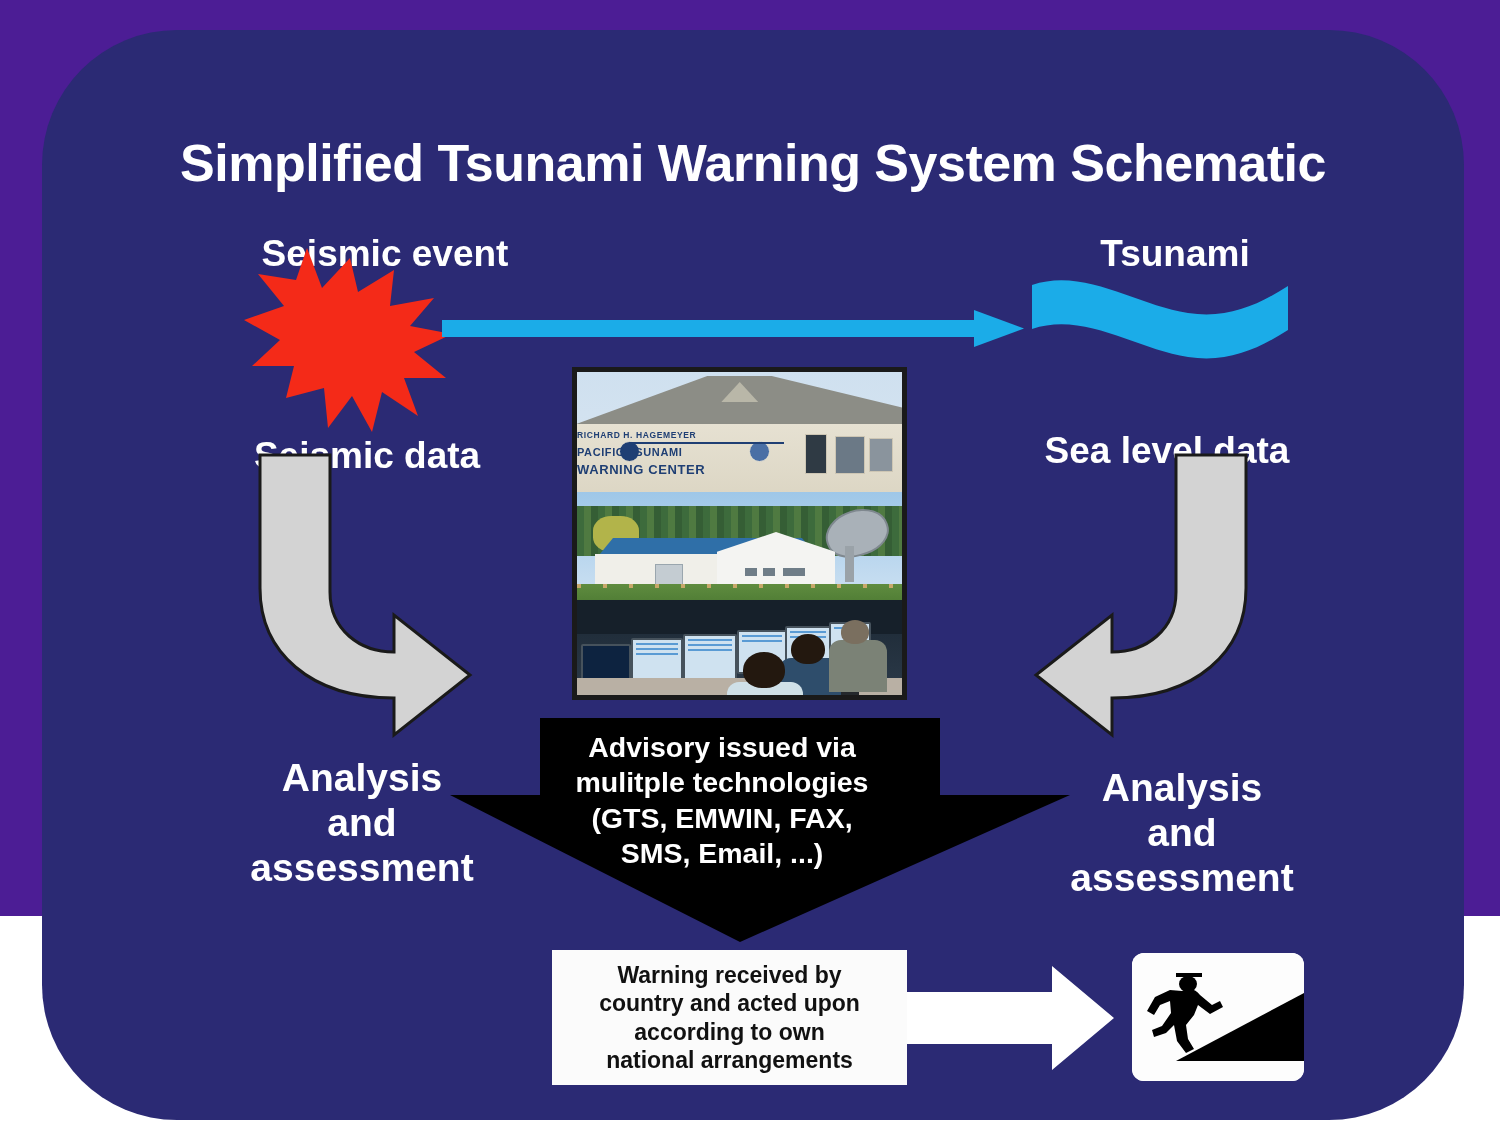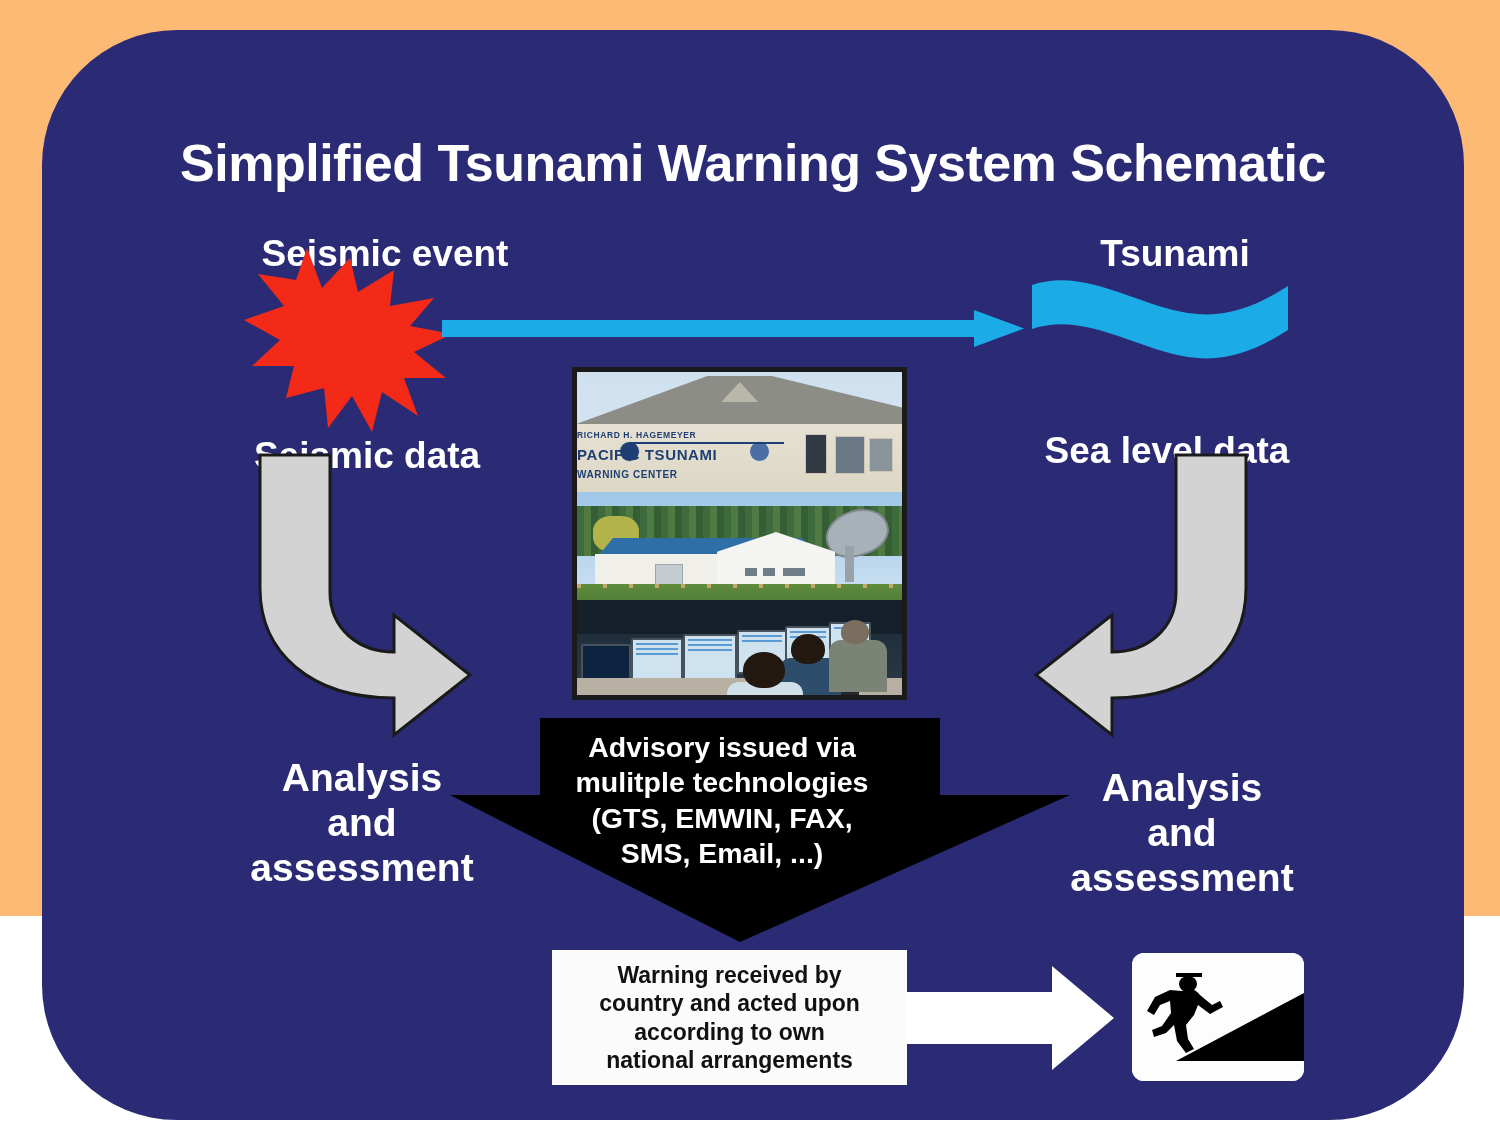--- a/index.html
+++ b/index.html
@@ -12,21 +12,21 @@
     width: 1500px;
     height: 1130px;
     overflow: hidden;
     font-family: "Liberation Sans", sans-serif;
   }
 
   #stage {
     position: relative;
     width: 1500px;
     height: 916px;
-    background: #fdba74;
+    background: #4c1d95;
   }
 
   
   #panel {
     position: absolute;
     left: 42px;
     top: 30px;
     width: 1422px;
     height: 1090px;
     background: #2B2A74;
@@ -124,22 +124,22 @@
   #wall {
     position: absolute; left: 0; top: 52px; width: 100%; height: 72px;
     background: linear-gradient(#e6e1d2, #dcd6c4);
   }
   #sign-line1, #sign-line2, #sign-line3 {
     position: absolute; left: 0; width: 100%; text-align: left;
     color: #1f3f74; font-weight: bold; letter-spacing: 0.6px;
   }
   #sign-line1 { top: 58px; font-size: 8.5px; }
   #sign-rule  { position: absolute; left: 52px; top: 70px; width: 155px; height: 1.6px; background: #1f3f74; }
-  #sign-line2 { top: 74px; font-size: 15px; }
-  #sign-line3 { top: 97px; font-size: 10px; }
+  #sign-line2 { top: 74px; font-size: 11px; }
+  #sign-line3 { top: 90px; font-size: 13px; }
   .seal {
     position: absolute; top: 69px; width: 19px; height: 19px;
     border-radius: 50%; background: #1f3f74;
     border: 1.5px solid #e6e1d2;
   }
   #seal-noaa { left: 42px; }
   #seal-nws  { left: 172px; background: #4a6fa5; }
   .win {
     position: absolute; background: #2f3a44; border: 1.5px solid #cdc6b4;
   }

